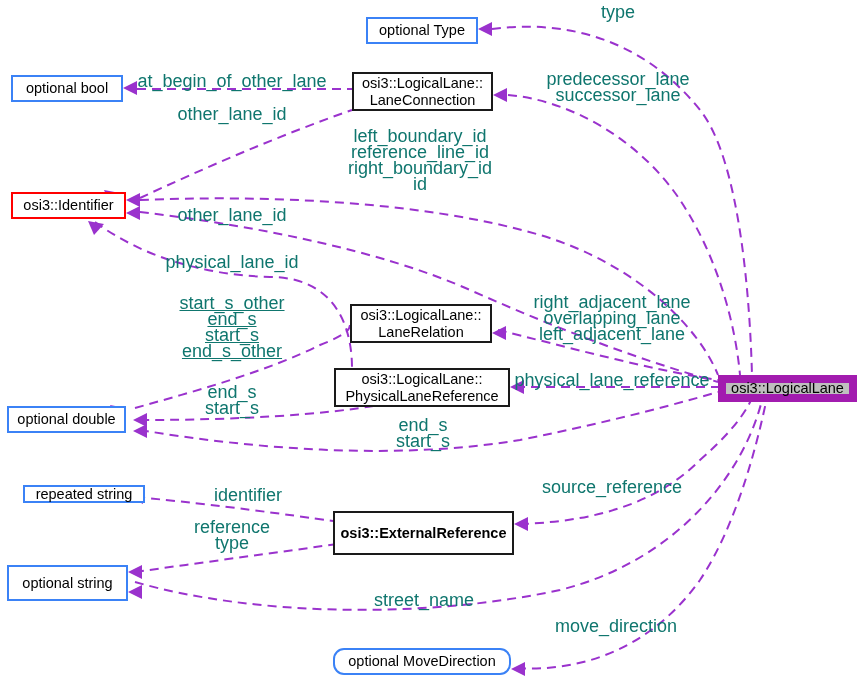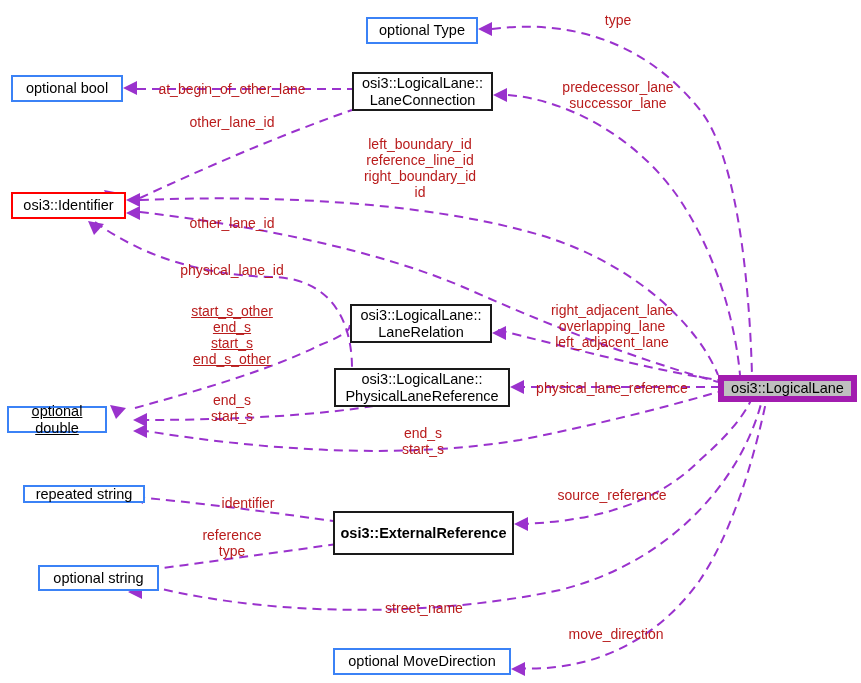--- a/index.html
+++ b/index.html
@@ -46,37 +46,36 @@
     background: #ffffff;
     white-space: pre-line;
   }
   .node.plain {
     border: 2px solid #3b82f6;
   }
   .node.strong {
     border: 2px solid #1a1a1a;
   }
   .node.focus {
-    border: 6px solid #a21caf;
+    border: 8px solid #a21caf;
     background: #bfbfbf;
   }
   .node.highlight {
     border: 2px solid #ff0000;
     background: #ffffff;
   }
   .edge-label {
     position: absolute;
-    font-size: 14px;
+    font-size: 18px;
     line-height: 16px;
-    color: #b91c1c;
+    color: #0f766e;
     text-align: center;
     white-space: pre-line;
     transform: translate(-50%, -50%);
     background: transparent;
-    margin-top: 8px;
   }
 </style>
 </head>
 <body>
 
 <div id="diagram-root">
 
   <svg id="edge-layer" viewBox="0 0 861 683" xmlns="http://www.w3.org/2000/svg">
     <g id="edge-paths">
         <path d="M 492,29 C 560,20 640,35 700,110 C 740,160 750,300 752,375" class="edge-path"></path>
@@ -121,26 +120,26 @@
   <div id="node-layer">
       <div class="node plain" style="left: 366px; top: 17px; width: 112px; height: 27px;">optional Type</div>
       <div class="node plain" style="left: 11px; top: 75px; width: 112px; height: 27px;">optional bool</div>
       <div class="node strong" style="left: 352px; top: 72px; width: 141px; height: 39px;">osi3::LogicalLane::
 LaneConnection</div>
       <div class="node highlight" style="left: 11px; top: 192px; width: 115px; height: 27px;">osi3::Identifier</div>
       <div class="node strong" style="left: 350px; top: 304px; width: 142px; height: 39px;">osi3::LogicalLane::
 LaneRelation</div>
       <div class="node strong" style="left: 334px; top: 368px; width: 176px; height: 39px;">osi3::LogicalLane::
 PhysicalLaneReference</div>
-      <div class="node plain" style="left: 7px; top: 406px; width: 100px; height: 27px; text-decoration: underline;">optional double</div>
+      <div class="node plain" style="left: 7px; top: 406px; width: 119px; height: 27px;">optional double</div>
       <div class="node focus" style="left: 718px; top: 375px; width: 139px; height: 27px;">osi3::LogicalLane</div>
       <div class="node plain" style="left: 23px; top: 485px; width: 122px; height: 18px;">repeated string</div>
       <div class="node strong" style="left: 333px; top: 511px; width: 181px; height: 44px; font-weight: bold;">osi3::ExternalReference</div>
-      <div class="node plain" style="left: 7px; top: 565px; width: 121px; height: 26px; margin-left: 31px;">optional string</div>
-      <div class="node plain" style="left: 333px; top: 648px; width: 178px; height: 27px;">optional MoveDirection</div>
+      <div class="node plain" style="left: 7px; top: 565px; width: 121px; height: 36px;">optional string</div>
+      <div class="node plain" style="left: 333px; top: 648px; width: 178px; height: 27px; border-radius: 11px;">optional MoveDirection</div>
     </div>
   <div id="label-layer">
       <div class="edge-label" style="left: 618px; top: 12px;">type</div>
       <div class="edge-label" style="left: 232px; top: 81px;">at_begin_of_other_lane</div>
       <div class="edge-label" style="left: 618px; top: 87px;">predecessor_lane
 successor_lane</div>
       <div class="edge-label" style="left: 232px; top: 114px;">other_lane_id</div>
       <div class="edge-label" style="left: 420px; top: 160px;">left_boundary_id
 reference_line_id
 right_boundary_id

